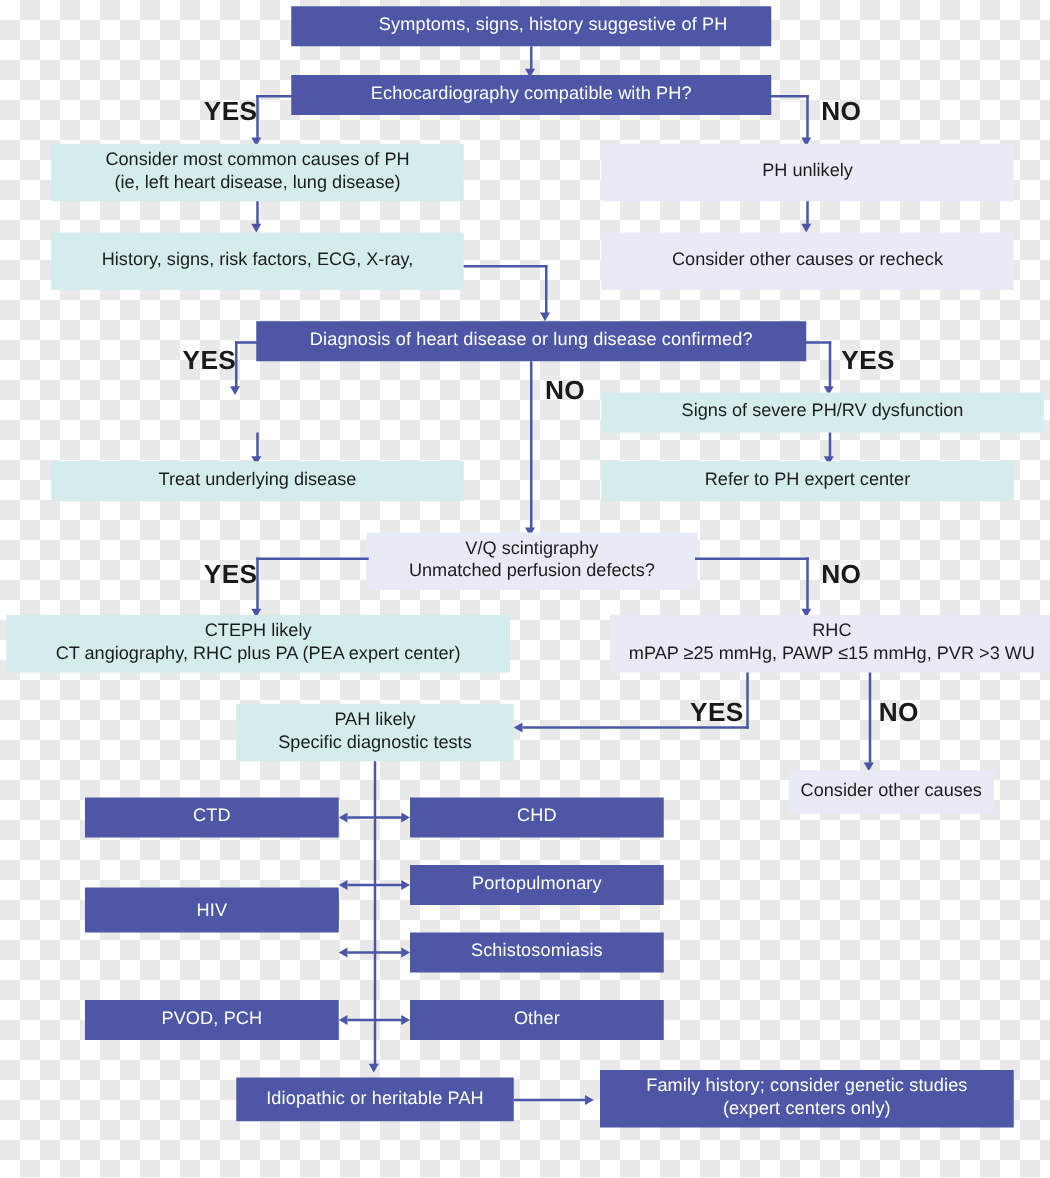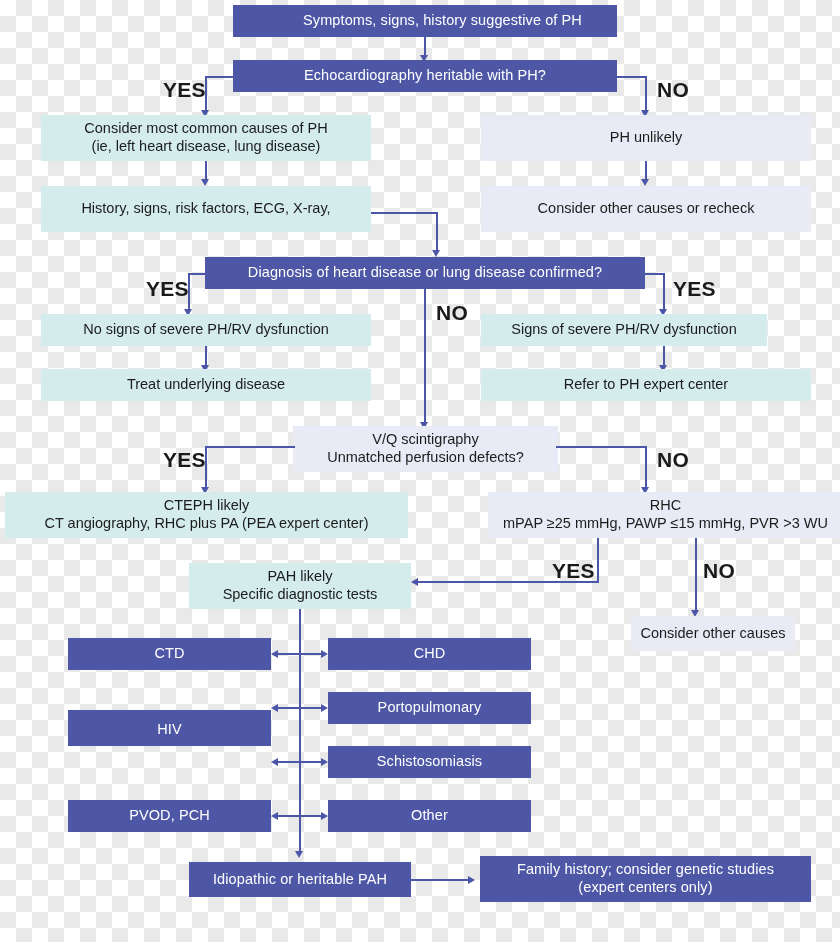--- a/index.html
+++ b/index.html
@@ -55,21 +55,21 @@
 <div id="canvas">
 
   <div class="node blue" style="left:233px;top:5px;width:384px;height:32px;padding-left:41px;">
     <span>Symptoms, signs, history suggestive of PH</span>
   </div>
 
   <div class="ln vl" style="left:424px;top:37px;height:19px;"></div>
   <div class="arrowhead ad" style="left:420px;top:55px;"></div>
 
   <div class="node blue" style="left:233px;top:60px;width:384px;height:32px;">
-    <span>Echocardiography heritable with PH?</span>
+    <span>Echocardiography compatible with PH?</span>
   </div>
 
   <div class="ln hl" style="left:205px;top:76px;width:30px;"></div>
   <div class="ln vl" style="left:205px;top:76px;height:36px;"></div>
   <div class="arrowhead ad" style="left:201px;top:110px;"></div>
   <div class="lbl" style="left:163px;top:78px;">YES</div>
 
   <div class="ln hl" style="left:615px;top:76px;width:32px;"></div>
   <div class="ln vl" style="left:645px;top:76px;height:36px;"></div>
   <div class="arrowhead ad" style="left:641px;top:110px;"></div>
@@ -113,30 +113,27 @@
 
   <div class="ln hl" style="left:643px;top:273px;width:22px;"></div>
   <div class="ln vl" style="left:663px;top:273px;height:38px;"></div>
   <div class="arrowhead ad" style="left:659px;top:309px;"></div>
   <div class="lbl" style="left:673px;top:277px;">YES</div>
 
   <div class="ln vl" style="left:424px;top:289px;height:135px;"></div>
   <div class="arrowhead ad" style="left:420px;top:422px;"></div>
   <div class="lbl" style="left:436px;top:301px;">NO</div>
 
-  <div class="node teal" style="left:41px;top:314px;width:330px;height:32px;">
-    <span>No signs of severe PH/RV dysfunction</span>
-  </div>
   <div class="ln vl" style="left:205px;top:346px;height:21px;"></div>
   <div class="arrowhead ad" style="left:201px;top:365px;"></div>
   <div class="node teal" style="left:41px;top:369px;width:330px;height:32px;">
     <span>Treat underlying disease</span>
   </div>
 
-  <div class="node teal" style="left:481px;top:314px;width:286px;height:32px;">
+  <div class="node teal" style="left:481px;top:314px;width:354px;height:32px;">
     <span>Signs of severe PH/RV dysfunction</span>
   </div>
   <div class="ln vl" style="left:663px;top:346px;height:21px;"></div>
   <div class="arrowhead ad" style="left:659px;top:365px;"></div>
   <div class="node teal" style="left:481px;top:369px;width:330px;height:32px;">
     <span>Refer to PH expert center</span>
   </div>
 
   <div class="node lav" style="left:293px;top:426px;width:265px;height:46px;">
     <span>V/Q scintigraphy

